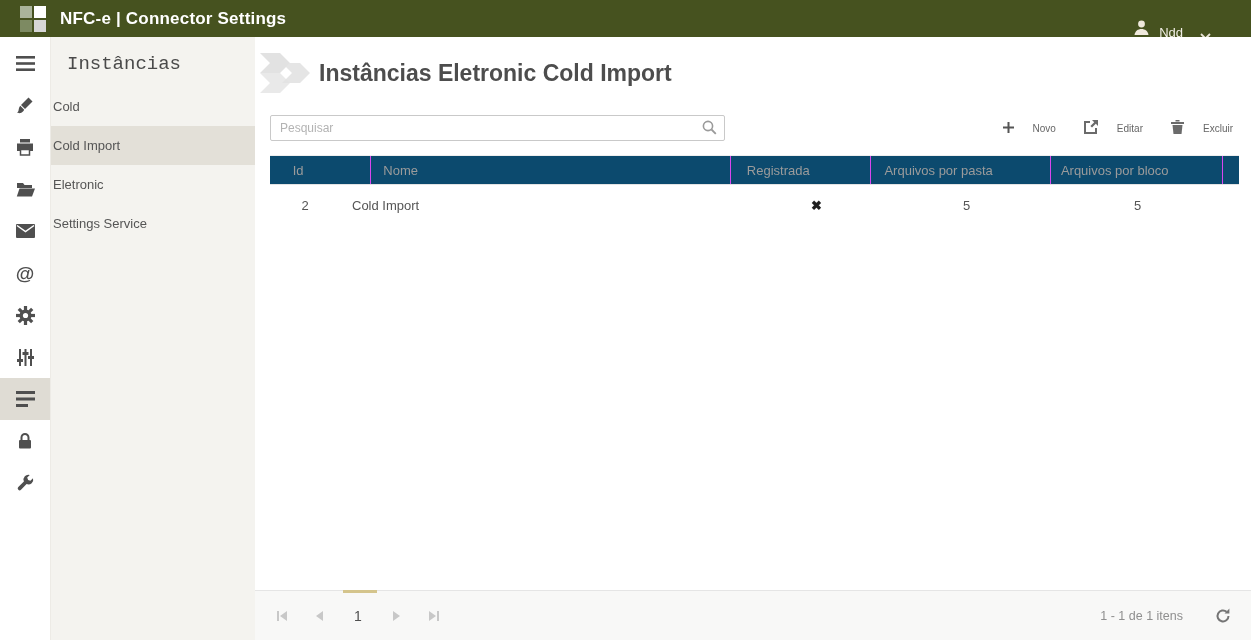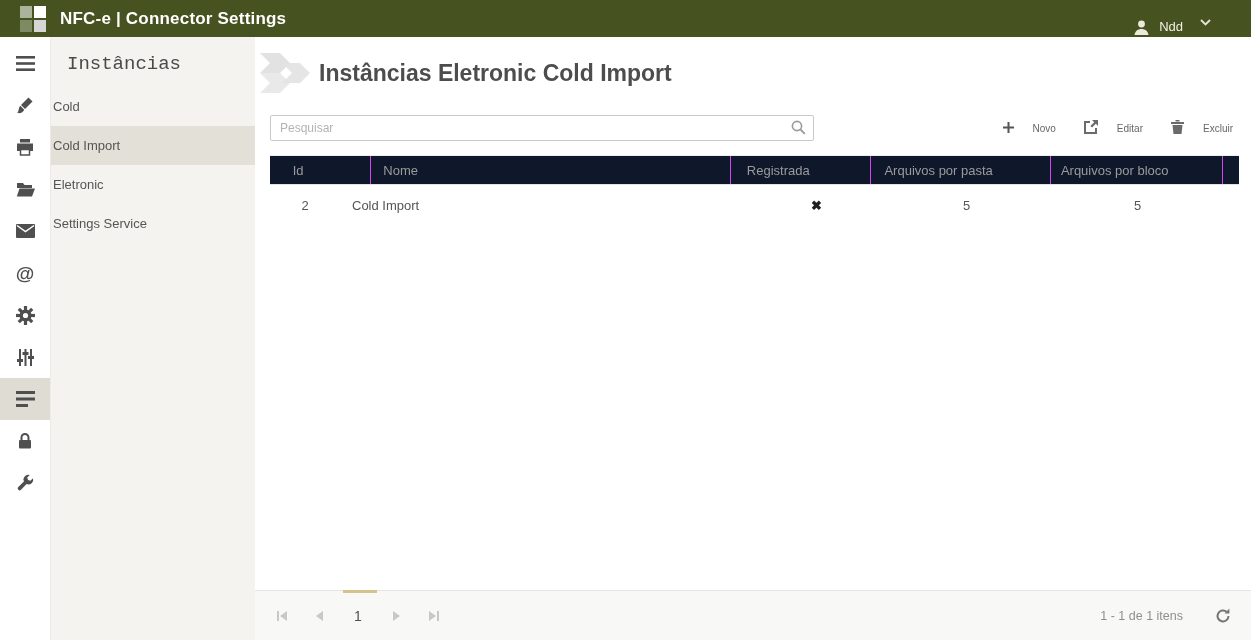--- a/index.html
+++ b/index.html
@@ -17,21 +17,21 @@
     height:37px;background:var(--topbar_bg);display:flex;align-items:center;
     padding:0 12px;color:#fff;
   }
   .logo{display:grid;grid-template-columns:12px 12px;grid-template-rows:12px 12px;gap:2px;margin-left:8px;}
   .logo span{display:block;}
   .sq1{background:#aab49a;}
   .sq2{background:#ffffff;}
   .sq3{background:#7d8a62;}
   .sq4{background:#d6d6d6;}
   .app-title{font-size:17px;font-weight:700;margin-left:14px;letter-spacing:.2px;}
-  .topbar-right{margin-left:auto;display:flex;align-items:flex-start;gap:9px;padding-right:28px;margin-top:21px;}
+  .topbar-right{margin-left:auto;display:flex;align-items:flex-end;gap:9px;padding-right:28px;margin-top:21px;}
   .user-name{font-size:13px;color:#f2efe6;}
   .chevron{display:flex;margin-left:8px;}
   
   .layout{display:flex;height:603px;}
   
   .iconbar{width:51px;background:#fff;border-right:1px solid #edebe6;padding-top:5px;}
   .iconbar-item{height:42px;display:flex;align-items:center;justify-content:center;cursor:pointer;}
   .iconbar-item.active{background:#dfdcd4;}
   .iconbar-item svg{display:block;}
   .at-glyph{font-size:19px;font-weight:700;color:#4f4f4f;line-height:1;}
@@ -39,37 +39,37 @@
   .panel{width:204px;background:#f4f3ef;}
   .panel h2{margin:16px 0 12px 16px;font-size:19px;font-weight:500;color:#4a4a4a;font-family:Liberation Mono, monospace;}
   .panel-item{height:39px;line-height:39px;padding-left:2px;font-size:13px;color:#555;cursor:pointer;}
   .panel-item.active{background:#e3e0d8;}
   
   .main{flex:1;display:flex;flex-direction:column;background:#fff;min-width:0;}
   .page-header{display:flex;align-items:center;padding:14px 0 10px 2px;}
   .page-icon{width:58px;display:flex;justify-content:center;}
   .page-header h1{font-size:23px;color:#4d4d4d;font-weight:700;margin:0 0 0 4px;}
   .toolbar{display:flex;align-items:center;padding:10px 12px 12px 15px;}
-  .search-box{position:relative;width:544px;}
+  .search-box{position:relative;width:455px;}
   .search-box input{
     width:100%;height:26px;border:1px solid #c9c9c9;border-radius:2px;
     padding:0 30px 0 9px;font-size:12px;color:#555;outline:none;
     font-family:"Liberation Sans", sans-serif;background:#fff;
   }
   .search-box input::placeholder{color:#b3b3b3;}
   .search-icon{position:absolute;right:8px;top:5px;cursor:pointer;}
   .toolbar-actions{margin-left:auto;display:flex;gap:20px;padding-right:2px;}
   .toolbar-actions button{
     background:none;border:none;color:#666;font-size:10px;display:flex;
     align-items:center;gap:19px;cursor:pointer;font-family:inherit;padding:2px 4px;
   }
   
   .grid{margin:2px 12px 0 15px;}
   .grid-header{
-    display:flex;background:#0f172a;border-top:1px solid #eee;
+    display:flex;background:#0c4a6e;border-top:1px solid #eee;
     border-bottom:1px solid #e3e3e3;height:30px;align-items:center;
     color:#9b9b9b;font-size:13px;gap:44px;
   }
   .grid-header .cell{border-left:1px solid #d946ef;height:100%;display:flex;align-items:center;}
   .grid-header .cell:first-child{border-left:none;}
   .grid-row{display:flex;height:40px;align-items:center;font-size:13px;color:#555;cursor:pointer;}
   .cell{padding:0 8px;}
   .col-id{width:70px;justify-content:center;text-align:center;}
   .col-nome{width:415px;justify-content:flex-start;text-align:left;padding-left:12px;}
   .col-reg{width:123px;justify-content:center;text-align:center;}

